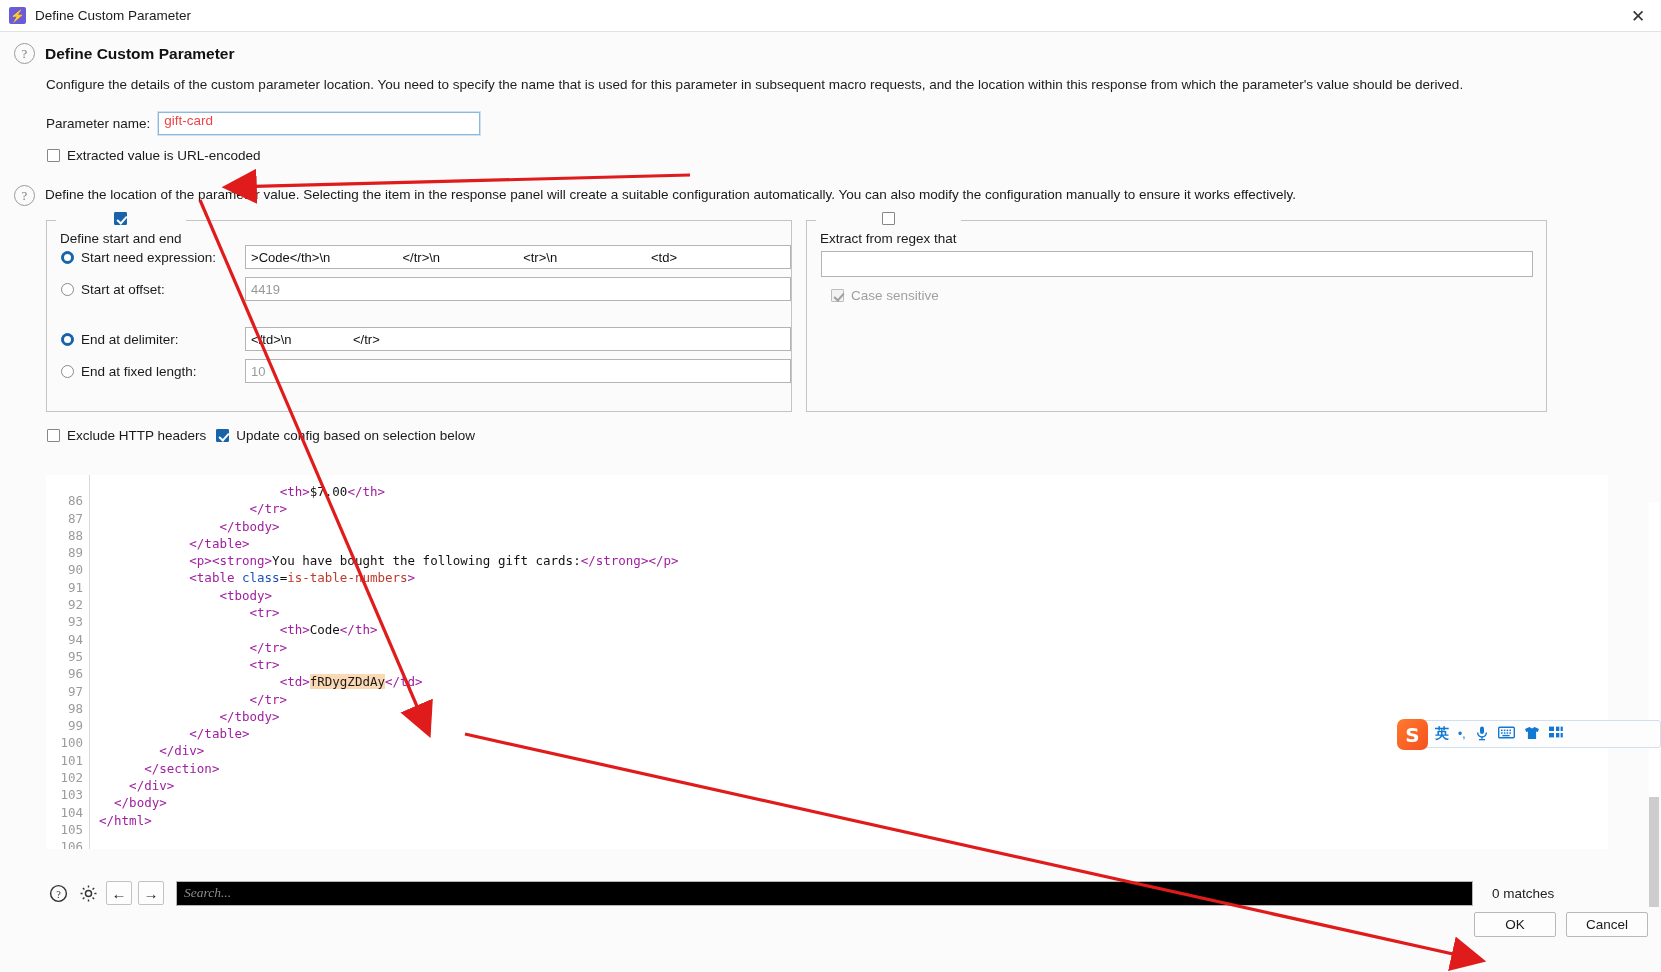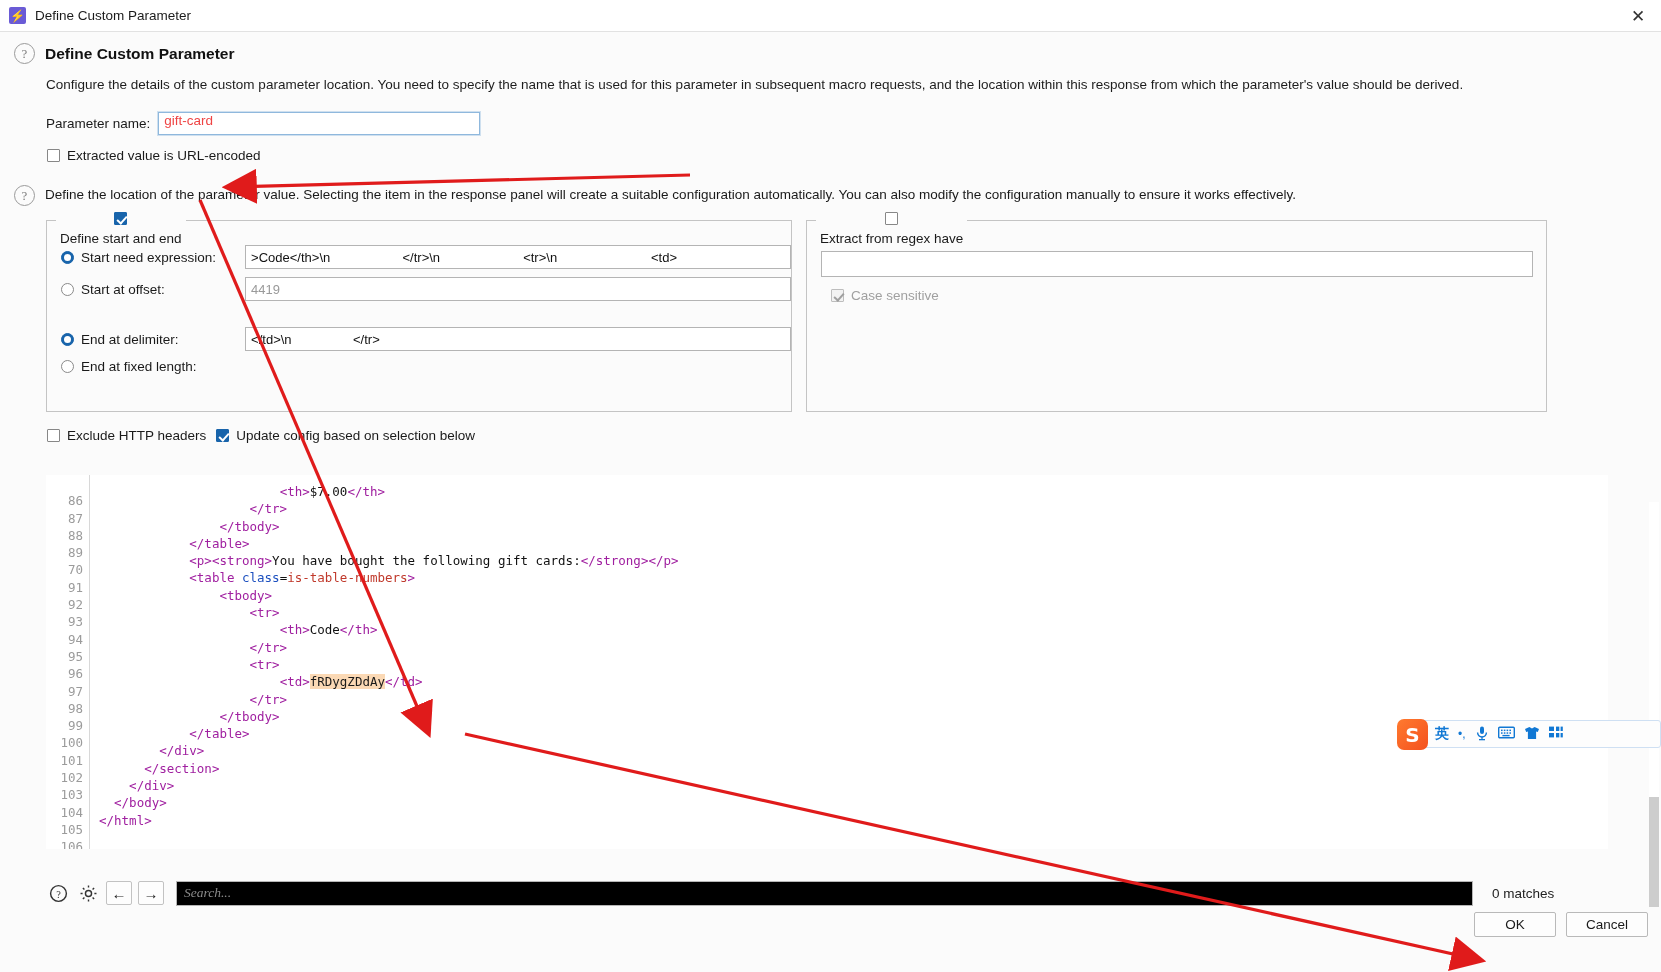--- a/index.html
+++ b/index.html
@@ -279,27 +279,28 @@
           <span>End at delimiter:</span>
         </span>
         <div class="txtin in-w">&lt;/td&gt;\n                 &lt;/tr&gt;</div>
       </div>
 
       <div class="field-row" id="r-end-fixed">
         <span class="rad-label lbl-w">
           <span class="radio"></span>
           <span>End at fixed length:</span>
         </span>
+        <div class="txtin in-w ghost">10</div>
       </div>
     </div>
 
     <div class="group" id="group-right">
       <div class="legend">
         <span class="cb"></span>
-        <span>Extract from regex have</span>
+        <span>Extract from regex that</span>
       </div>
       <div class="txtin" id="regex-input"></div>
       <div id="case-row">
         <span class="cb disabled"></span>
         <span>Case sensitive</span>
       </div>
     </div>
   </div>
 
   <div id="opts">
@@ -314,21 +315,21 @@
 
   </div>
 
   <div id="editor">
     <div id="gutter">
         <div style="color: rgb(201, 201, 201);"></div>
         <div>86</div>
         <div>87</div>
         <div>88</div>
         <div>89</div>
-        <div>70</div>
+        <div>90</div>
         <div>91</div>
         <div>92</div>
         <div>93</div>
         <div>94</div>
         <div>95</div>
         <div>96</div>
         <div>97</div>
         <div>98</div>
         <div>99</div>
         <div>100</div>

